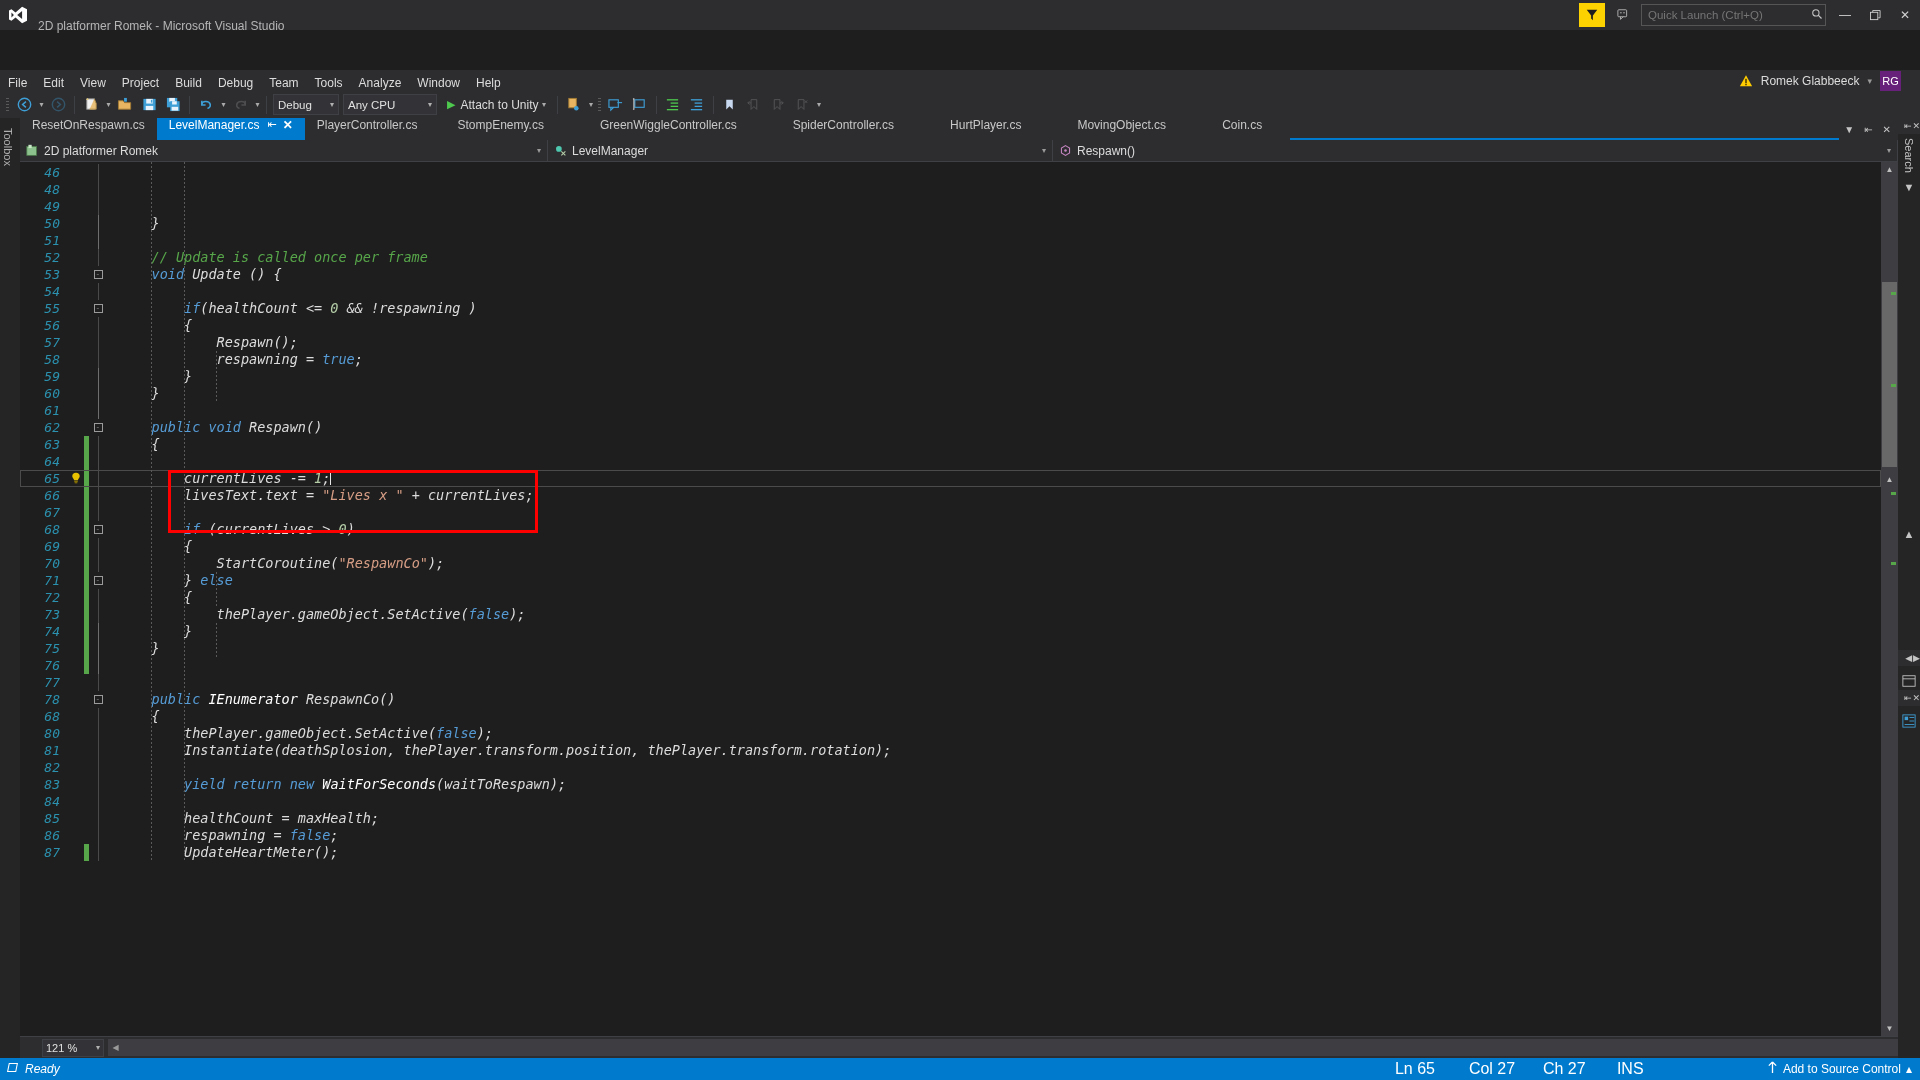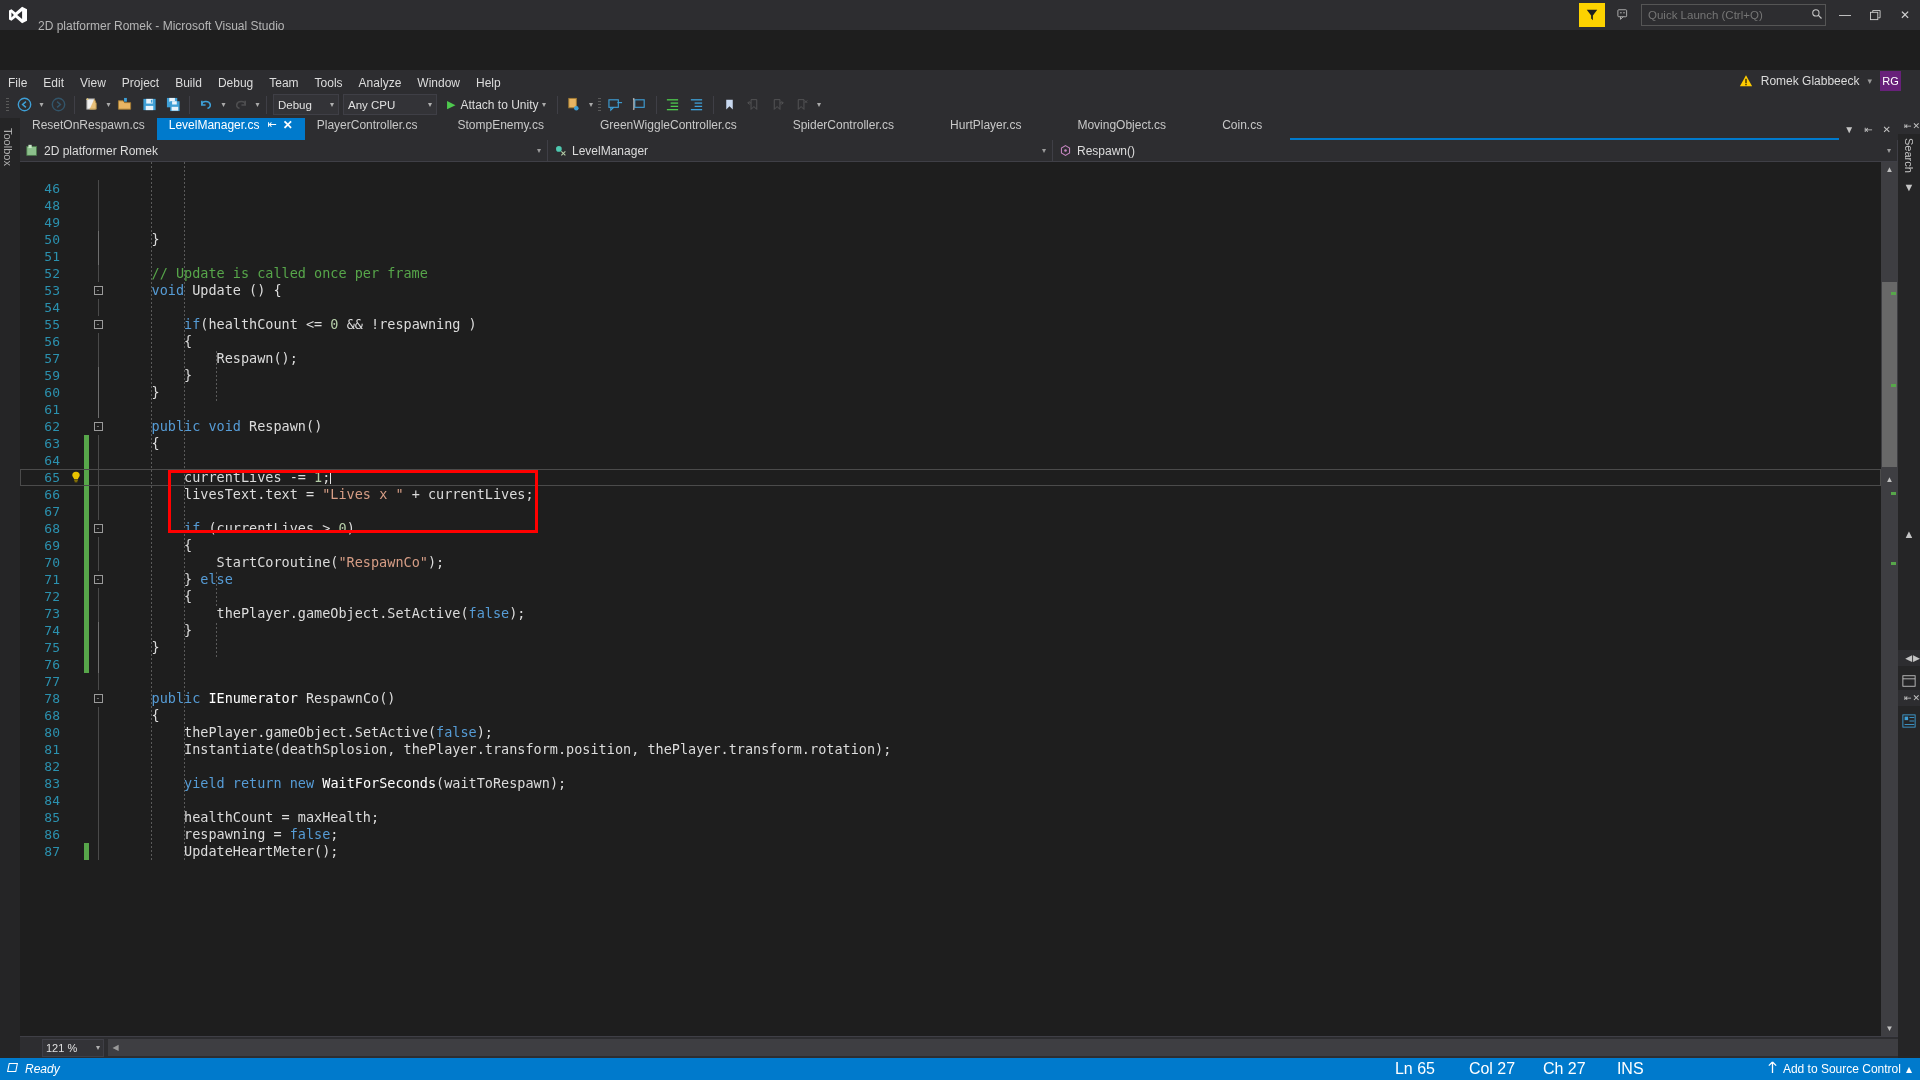--- a/index.html
+++ b/index.html
@@ -167,21 +167,22 @@
   
   .codewrap {
     flex: 1; display: flex; position: relative; background: #1e1e1e;
     overflow: hidden;
   }
   .code-scroll-outer { flex: 1; position: relative; overflow: hidden; }
   .code-grid {
     position: relative;
     font-family: "DejaVu Sans Mono", "Liberation Mono", monospace;
     font-size: 13.5px; line-height: 17px;
-    padding-top: 18px;
+    padding-top: 2px;
+    font-style: italic;
   }
   .line {
     display: flex; align-items: center; height: 17px; position: relative;
   }
   .gutter-num {
     width: 48px; text-align: right; color: #2b91af;
     flex-shrink: 0; padding-right: 8px; font-size: 13px;
     font-family: "DejaVu Sans Mono", monospace;
   }
   .gutter-glyph {
@@ -706,20 +707,29 @@
             <div class="line">
               <div class="gutter-num">57</div>
               <div class="gutter-glyph"></div>
               <div class="gutter-change"></div>
               <div class="gutter-fold">
                 <div class="fold-line" style="background: rgb(74, 74, 74);"></div>
               </div>
               <div class="code-text">            <span class="pl">Respawn</span>();</div>
             </div>
             <div class="line">
+              <div class="gutter-num">58</div>
+              <div class="gutter-glyph"></div>
+              <div class="gutter-change"></div>
+              <div class="gutter-fold">
+                <div class="fold-line" style="background: rgb(74, 74, 74);"></div>
+              </div>
+              <div class="code-text">            <span class="pl">respawning</span> = <span class="kw">true</span>;</div>
+            </div>
+            <div class="line">
               <div class="gutter-num">59</div>
               <div class="gutter-glyph"></div>
               <div class="gutter-change"></div>
               <div class="gutter-fold">
                 <div class="fold-line"></div>
               </div>
               <div class="code-text">        }</div>
             </div>
             <div class="line">
               <div class="gutter-num">60</div>

